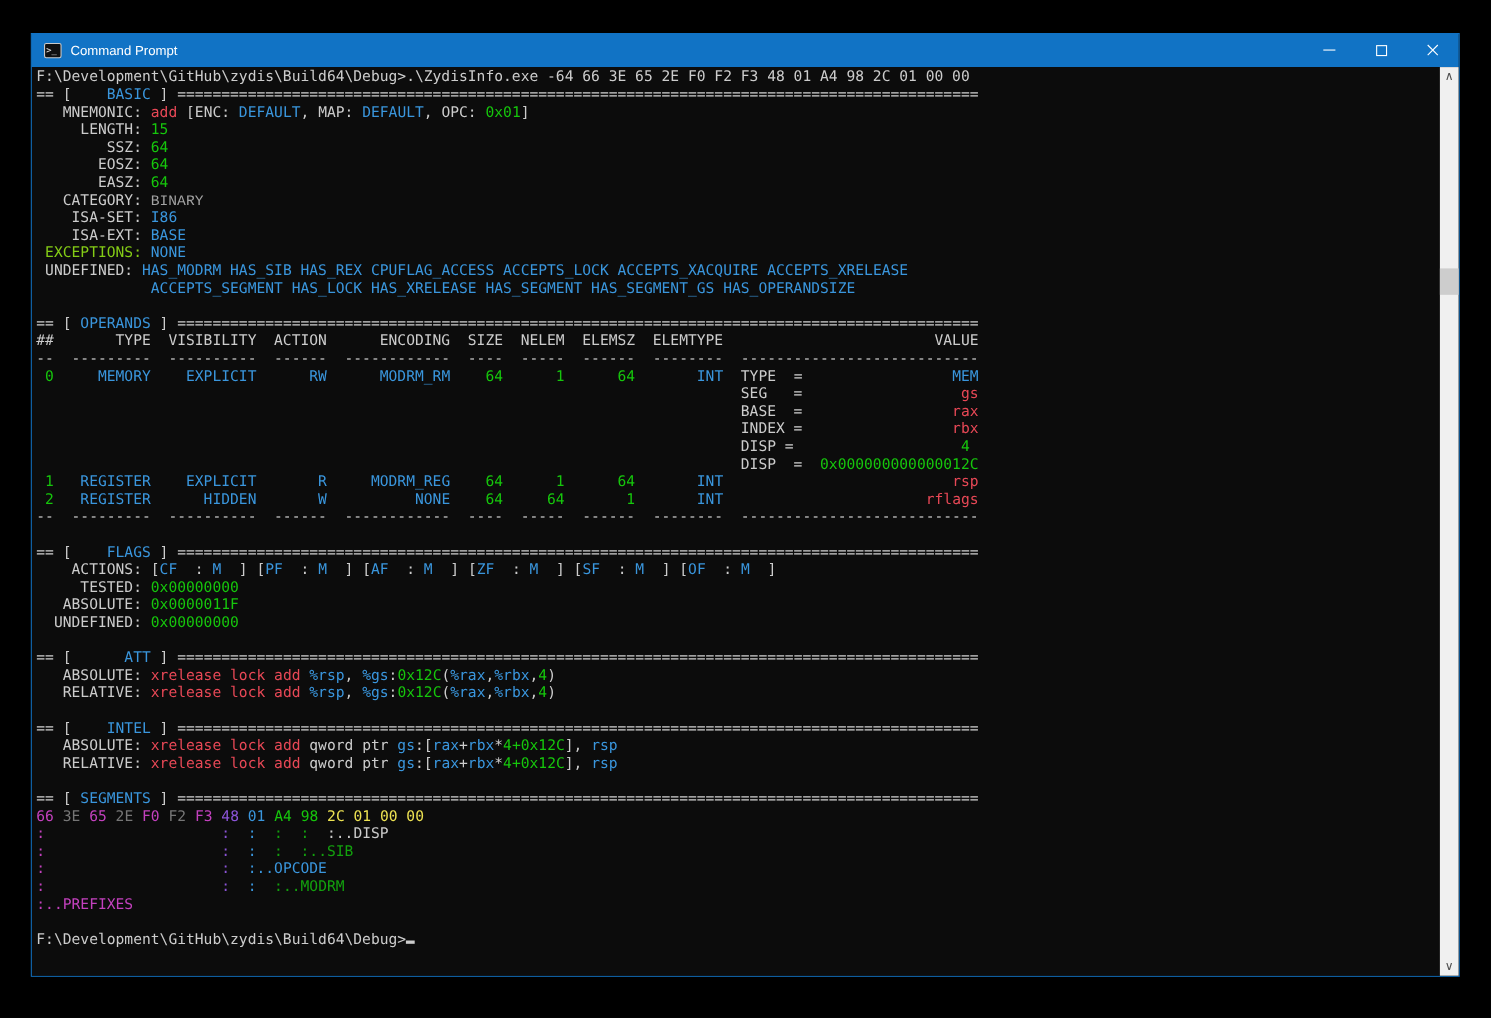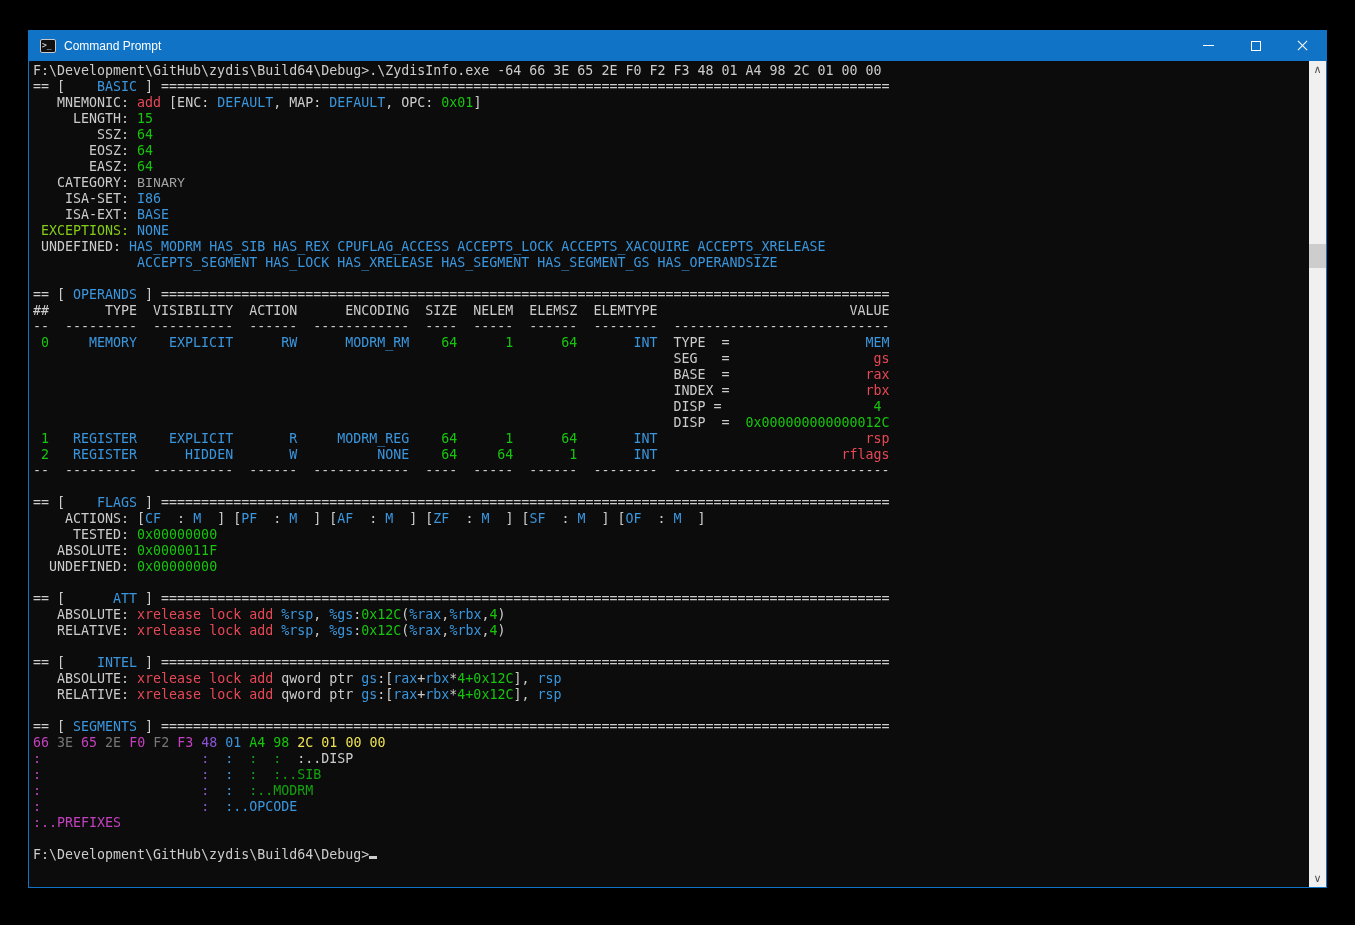--- a/index.html
+++ b/index.html
@@ -122,22 +122,22 @@
           <div class="line"><span style="color: rgb(204, 204, 204);">   RELATIVE: </span><span style="color: rgb(231, 72, 86);">xrelease lock add</span><span style="color: rgb(204, 204, 204);"> </span><span style="color: rgb(58, 150, 221);">%rsp</span><span style="color: rgb(204, 204, 204);">, </span><span style="color: rgb(58, 150, 221);">%gs</span><span style="color: rgb(204, 204, 204);">:</span><span style="color: rgb(22, 198, 12);">0x12C</span><span style="color: rgb(204, 204, 204);">(</span><span style="color: rgb(58, 150, 221);">%rax</span><span style="color: rgb(204, 204, 204);">,</span><span style="color: rgb(58, 150, 221);">%rbx</span><span style="color: rgb(204, 204, 204);">,</span><span style="color: rgb(22, 198, 12);">4</span><span style="color: rgb(204, 204, 204);">)</span></div>
           <div class="line"></div>
           <div class="line"><span style="color: rgb(204, 204, 204);">== [    </span><span style="color: rgb(58, 150, 221);">INTEL</span><span style="color: rgb(204, 204, 204);"> ] ===========================================================================================</span></div>
           <div class="line"><span style="color: rgb(204, 204, 204);">   ABSOLUTE: </span><span style="color: rgb(231, 72, 86);">xrelease lock add</span><span style="color: rgb(204, 204, 204);"> qword ptr </span><span style="color: rgb(58, 150, 221);">gs</span><span style="color: rgb(204, 204, 204);">:[</span><span style="color: rgb(58, 150, 221);">rax</span><span style="color: rgb(204, 204, 204);">+</span><span style="color: rgb(58, 150, 221);">rbx</span><span style="color: rgb(204, 204, 204);">*</span><span style="color: rgb(22, 198, 12);">4+0x12C</span><span style="color: rgb(204, 204, 204);">], </span><span style="color: rgb(58, 150, 221);">rsp</span></div>
           <div class="line"><span style="color: rgb(204, 204, 204);">   RELATIVE: </span><span style="color: rgb(231, 72, 86);">xrelease lock add</span><span style="color: rgb(204, 204, 204);"> qword ptr </span><span style="color: rgb(58, 150, 221);">gs</span><span style="color: rgb(204, 204, 204);">:[</span><span style="color: rgb(58, 150, 221);">rax</span><span style="color: rgb(204, 204, 204);">+</span><span style="color: rgb(58, 150, 221);">rbx</span><span style="color: rgb(204, 204, 204);">*</span><span style="color: rgb(22, 198, 12);">4+0x12C</span><span style="color: rgb(204, 204, 204);">], </span><span style="color: rgb(58, 150, 221);">rsp</span></div>
           <div class="line"></div>
           <div class="line"><span style="color: rgb(204, 204, 204);">== [ </span><span style="color: rgb(58, 150, 221);">SEGMENTS</span><span style="color: rgb(204, 204, 204);"> ] ===========================================================================================</span></div>
           <div class="line"><span style="color: rgb(195, 65, 190);">66</span><span style="color: rgb(204, 204, 204);"> </span><span style="color: rgb(118, 118, 118);">3E</span><span style="color: rgb(204, 204, 204);"> </span><span style="color: rgb(195, 65, 190);">65</span><span style="color: rgb(204, 204, 204);"> </span><span style="color: rgb(118, 118, 118);">2E</span><span style="color: rgb(204, 204, 204);"> </span><span style="color: rgb(195, 65, 190);">F0</span><span style="color: rgb(204, 204, 204);"> </span><span style="color: rgb(118, 118, 118);">F2</span><span style="color: rgb(204, 204, 204);"> </span><span style="color: rgb(195, 65, 190);">F3</span><span style="color: rgb(204, 204, 204);"> </span><span style="color: rgb(139, 84, 214);">48</span><span style="color: rgb(204, 204, 204);"> </span><span style="color: rgb(58, 150, 221);">01</span><span style="color: rgb(204, 204, 204);"> </span><span style="color: rgb(22, 198, 12);">A4</span><span style="color: rgb(204, 204, 204);"> </span><span style="color: rgb(22, 198, 12);">98</span><span style="color: rgb(204, 204, 204);"> </span><span style="color: rgb(237, 226, 82);">2C 01 00 00</span></div>
           <div class="line"><span style="color: rgb(195, 65, 190);">:</span><span style="color: rgb(204, 204, 204);">                    </span><span style="color: rgb(139, 84, 214);">:</span><span style="color: rgb(204, 204, 204);">  </span><span style="color: rgb(58, 150, 221);">:</span><span style="color: rgb(204, 204, 204);">  </span><span style="color: rgb(19, 161, 14);">:</span><span style="color: rgb(204, 204, 204);">  </span><span style="color: rgb(19, 161, 14);">:</span><span style="color: rgb(204, 204, 204);">  :..DISP</span></div>
           <div class="line"><span style="color: rgb(195, 65, 190);">:</span><span style="color: rgb(204, 204, 204);">                    </span><span style="color: rgb(139, 84, 214);">:</span><span style="color: rgb(204, 204, 204);">  </span><span style="color: rgb(58, 150, 221);">:</span><span style="color: rgb(204, 204, 204);">  </span><span style="color: rgb(19, 161, 14);">:</span><span style="color: rgb(204, 204, 204);">  </span><span style="color: rgb(19, 161, 14);">:..SIB</span></div>
+          <div class="line"><span style="color: rgb(195, 65, 190);">:</span><span style="color: rgb(204, 204, 204);">                    </span><span style="color: rgb(139, 84, 214);">:</span><span style="color: rgb(204, 204, 204);">  </span><span style="color: rgb(58, 150, 221);">:..OPCODE</span></div>
           <div class="line"><span style="color: rgb(195, 65, 190);">:</span><span style="color: rgb(204, 204, 204);">                    </span><span style="color: rgb(139, 84, 214);">:</span><span style="color: rgb(204, 204, 204);">  </span><span style="color: rgb(58, 150, 221);">:</span><span style="color: rgb(204, 204, 204);">  </span><span style="color: rgb(19, 161, 14);">:..MODRM</span></div>
-          <div class="line"><span style="color: rgb(195, 65, 190);">:</span><span style="color: rgb(204, 204, 204);">                    </span><span style="color: rgb(139, 84, 214);">:</span><span style="color: rgb(204, 204, 204);">  </span><span style="color: rgb(58, 150, 221);">:..OPCODE</span></div>
           <div class="line"><span style="color: rgb(195, 65, 190);">:..PREFIXES</span></div>
           <div class="line"></div>
           <div class="line"><span style="color: rgb(204, 204, 204);">F:\Development\GitHub\zydis\Build64\Debug&gt;</span><span class="cursor"></span></div>
         </div>
       <div class="scrollbar">
         <div class="sb-arrow sb-up">
           <span>∧</span>
         </div>
         <div class="sb-thumb"></div>
         <div class="sb-arrow sb-down">

